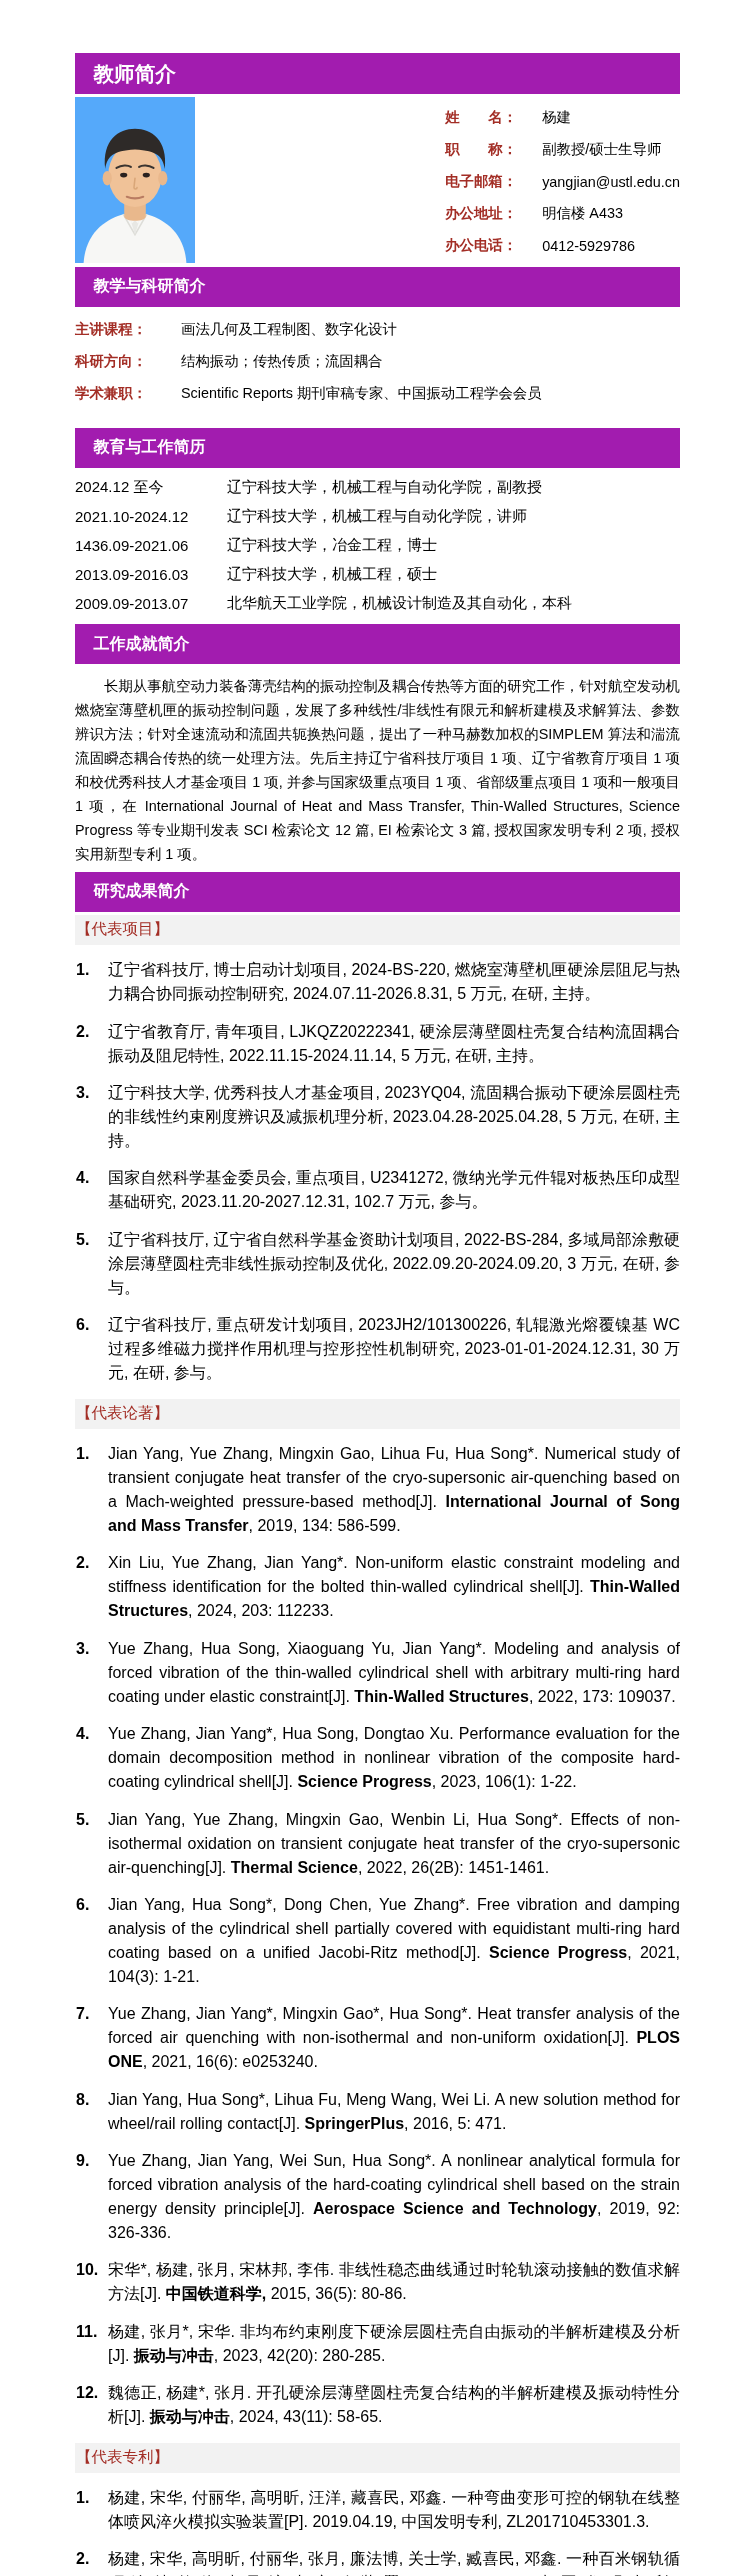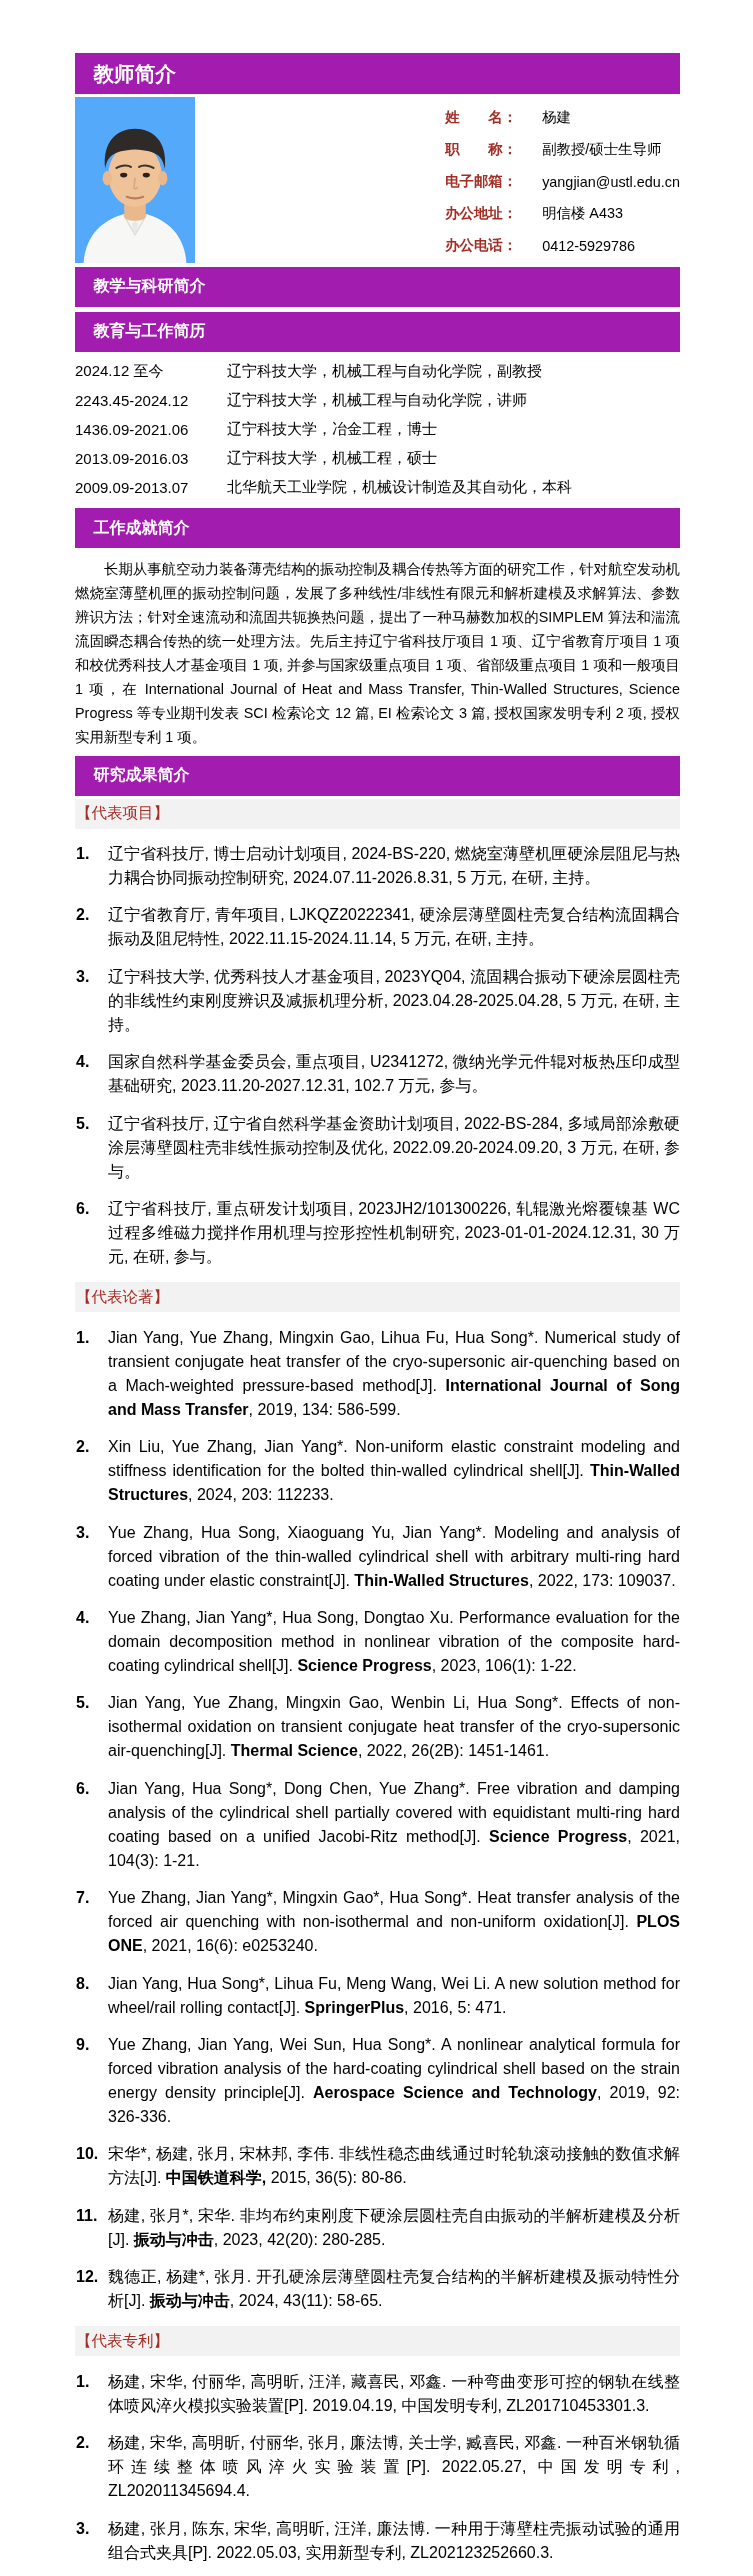--- a/index.html
+++ b/index.html
@@ -13,21 +13,21 @@
 
   
   .bar {
     background:#a21caf; color:#fff; font-weight:bold;
     display:flex; align-items:center; padding-left:18.5px;
   }
   .bar-lg { height:41px; font-size:20.6px; }
   .bar-sm { height:40px; font-size:16px; }
   .mt8  { margin-top:4.1px; }
   .mt12 { margin-top:6.2px; }
-  .mt22 { margin-top:5px; }
+  .mt22 { margin-top:18px; }
 
   
   .profile-row { display:flex; margin-top:2.6px;justify-content:space-between; }
   .photo {
     width:120px; height:166px; background:#55A9FA;
     position:relative; overflow:hidden; flex:none;
   }
   .photo svg { display:block; width:100%; height:100%; }
   .fields { margin-left:32px; padding-top:5.2px; }
   .field-row { height:32px; display:flex; align-items:center; font-size:14.4px; }
@@ -134,33 +134,50 @@
         <div class="field-row">
           <span class="f-label">办公电话：</span>
           <span class="f-value">0412-5929786</span>
         </div>
       </div>
   </div>
 
   <div class="bar bar-sm mt8">
     <span>教学与科研简介</span>
   </div>
+  <div class="t-block">
+
+      <div class="t-row">
+        <span class="t-label">主讲课程：</span>
+        <span class="t-value">画法几何及工程制图、数字化设计</span>
+      </div>
+
+      <div class="t-row">
+        <span class="t-label">科研方向：</span>
+        <span class="t-value">结构振动；传热传质；流固耦合</span>
+      </div>
+
+      <div class="t-row">
+        <span class="t-label">学术兼职：</span>
+        <span class="t-value">Scientific Reports 期刊审稿专家、中国振动工程学会会员</span>
+      </div>
+    </div>
 
   <div class="bar bar-sm mt22">
     <span>教育与工作简历</span>
   </div>
   <div class="edu-block">
 
       <div class="edu-row">
         <span class="edu-period">2024.12 至今</span>
         <span class="edu-detail">辽宁科技大学，机械工程与自动化学院，副教授</span>
       </div>
 
       <div class="edu-row">
-        <span class="edu-period">2243.45-2024.12</span>
+        <span class="edu-period">2021.10-2024.12</span>
         <span class="edu-detail">辽宁科技大学，机械工程与自动化学院，讲师</span>
       </div>
 
       <div class="edu-row">
         <span class="edu-period">1436.09-2021.06</span>
         <span class="edu-detail">辽宁科技大学，冶金工程，博士</span>
       </div>
 
       <div class="edu-row">
         <span class="edu-period">2013.09-2016.03</span>

